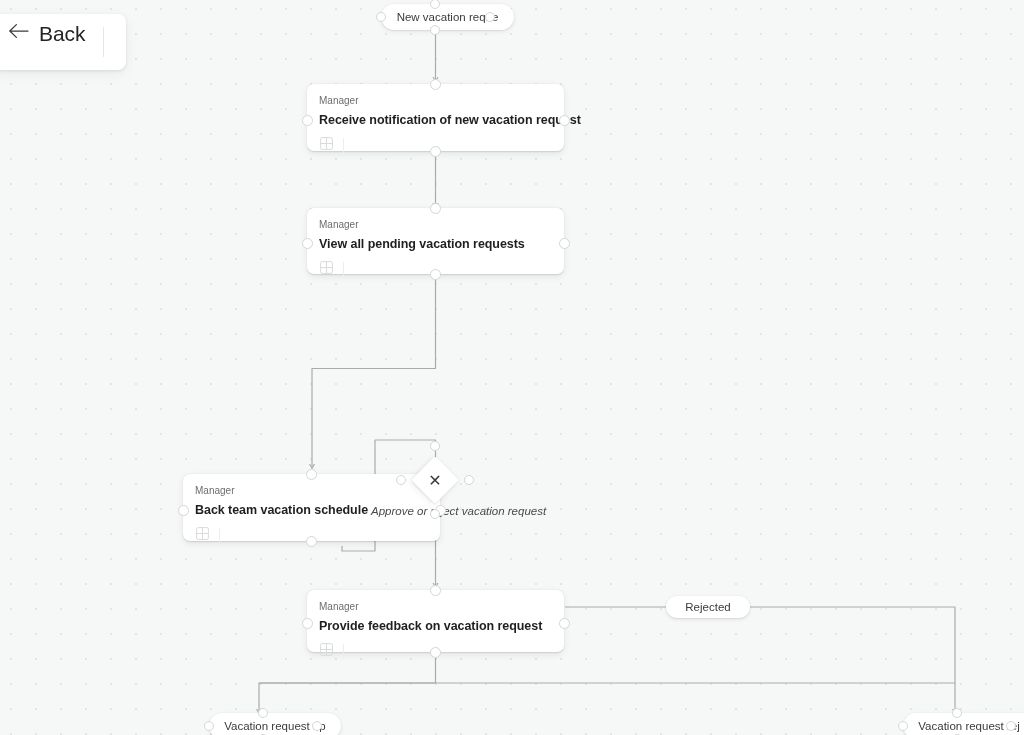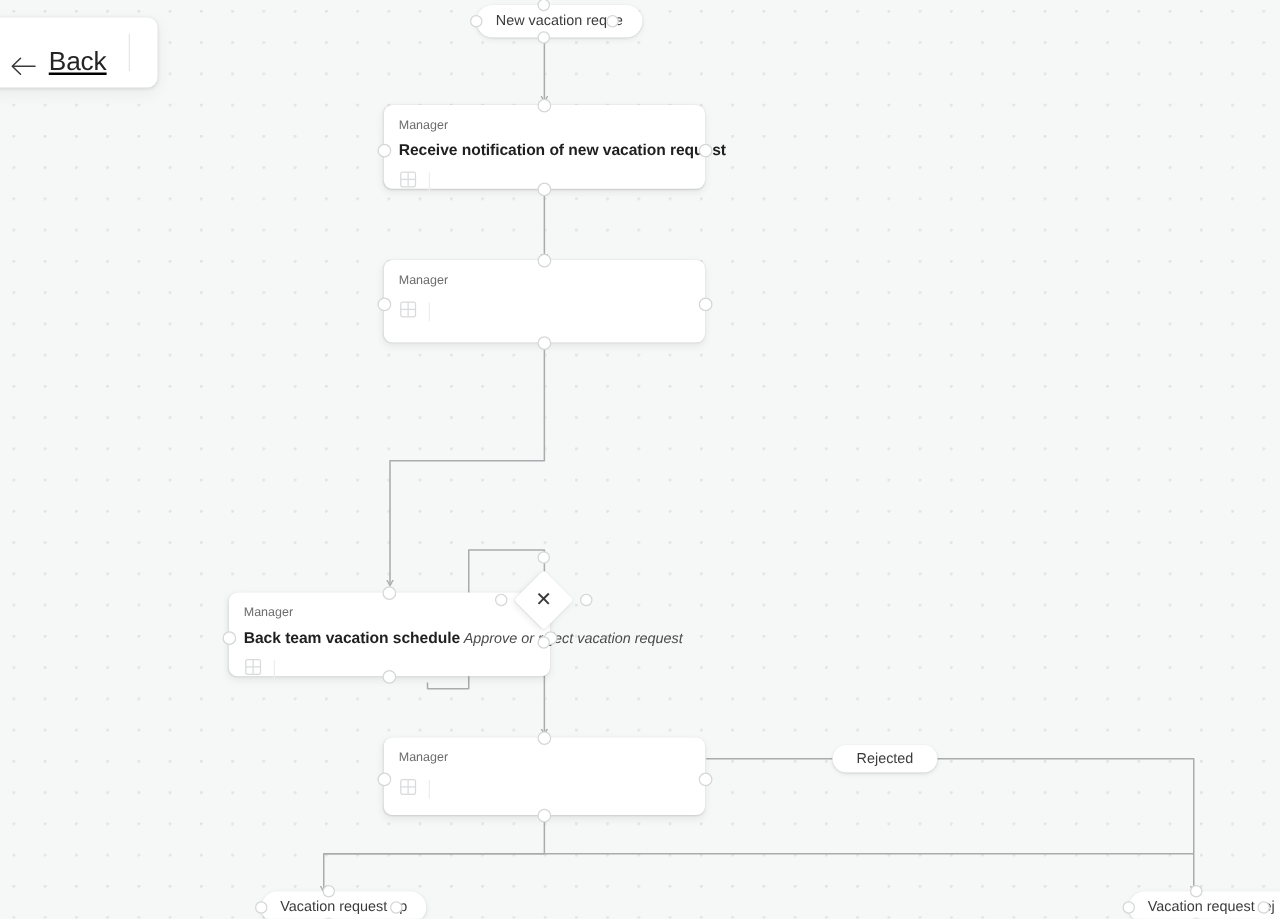--- a/index.html
+++ b/index.html
@@ -42,28 +42,27 @@
     background: #ffffff;
     border-radius: 8px;
     box-shadow: 0 1px 3px rgba(0,0,0,0.10), 0 4px 14px rgba(0,0,0,0.055);
     display: flex;
     align-items: center;
     padding: 0 14px 0 12px;
     z-index: 40;
   }
   .tb-btn {
     display: flex;
-    align-items: flex-end;
+    align-items: flex-start;
     gap: 9px;
     height: 40px;
     padding: 0 8px;
     border-radius: 5px;
     cursor: pointer;
     user-select: none;
-    text-decoration: underline;
   }
   .tb-btn.back .tb-label {
     font-size: 21px;
     color: #242424;
     font-weight: 400;
     letter-spacing: -0.1px;
   }
   .tb-sep {
     width: 1px;
     height: 30px;
@@ -283,20 +282,21 @@
     </div>
     <div class="port" style="left:-5.5px; top:31px;"></div>
     <div class="port" style="right:-5.5px; top:31px;"></div>
     <div class="port" style="left:123px; top:-5.5px;"></div>
     <div class="port" style="left:123px; bottom:-5.5px;"></div>
   </div>
 
   <div class="node" style="left:307px; top:208px; width:257px; height:66px;">
     <div class="card" style="width:257px; height:66px;">
       <div class="card-role">Manager</div>
+      <div class="card-title">View all pending vacation requests</div>
       <div class="card-footer">
         <span>
           <svg width="15" height="15" viewBox="0 0 15 15">
             <g fill="none" stroke="#d9dadc" stroke-width="1">
               <rect x="1.6" y="1.6" width="11.8" height="11.8" rx="1.6"></rect>
               <path d="M7.5,1.6 L7.5,13.4 M1.6,7.5 L13.4,7.5"></path>
             </g>
           </svg>
         </span>
         <span class="sep"></span>
@@ -336,20 +336,21 @@
     <div class="port small" style="left:-22px; top:12px;"></div>
     <div class="port small" style="left:46px; top:12px;"></div>
     <div class="port small" style="left:12px; top:-22px;"></div>
     <div class="port small" style="left:12px; top:46px;"></div>
   </div>
   <div class="gateway-note" style="left:371px; top:505px;">Approve or reject vacation request</div>
 
   <div class="node" style="left:307px; top:590px; width:257px; height:62px;">
     <div class="card" style="width:257px; height:62px;">
       <div class="card-role">Manager</div>
+      <div class="card-title">Provide feedback on vacation request</div>
       <div class="card-footer">
         <span>
           <svg width="15" height="15" viewBox="0 0 15 15">
             <g fill="none" stroke="#d9dadc" stroke-width="1">
               <rect x="1.6" y="1.6" width="11.8" height="11.8" rx="1.6"></rect>
               <path d="M7.5,1.6 L7.5,13.4 M1.6,7.5 L13.4,7.5"></path>
             </g>
           </svg>
         </span>
         <span class="sep"></span>

